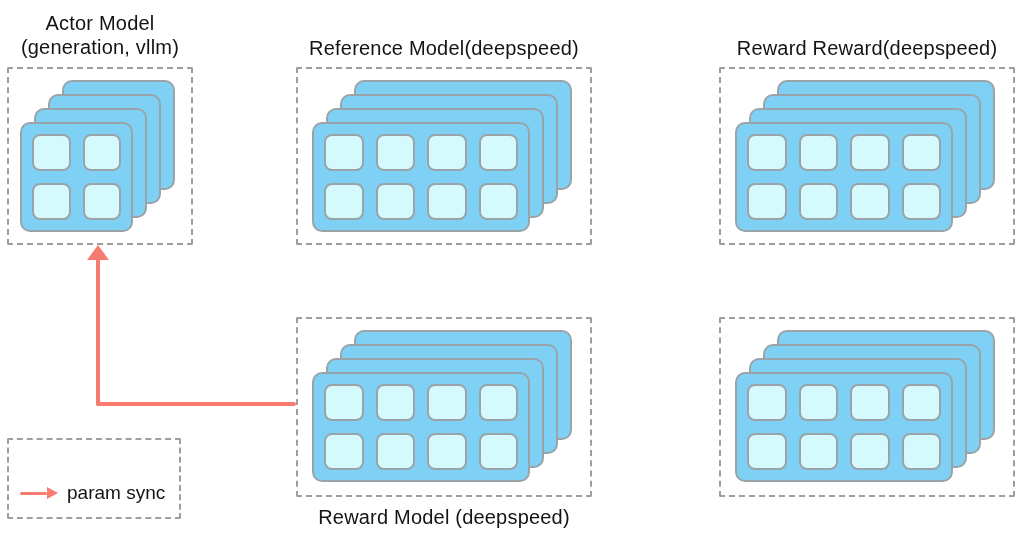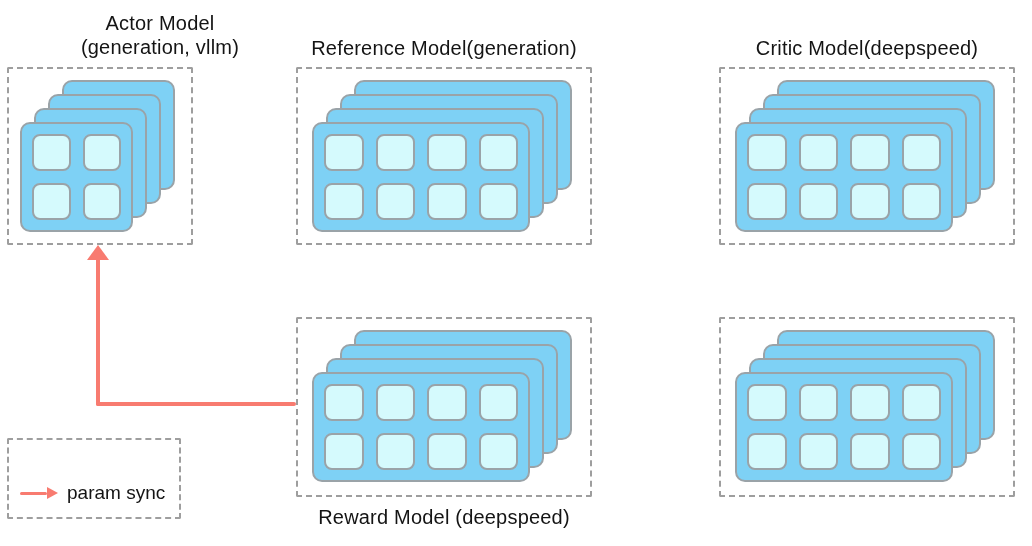--- a/index.html
+++ b/index.html
@@ -45,21 +45,21 @@
     height: 100%;
     box-sizing: border-box;
   }
   .cell {
     background: var(--cell, #D5FAFD);
     border: 2px solid var(--cardborder, #9AA3A8);
     border-radius: 8px;
   }
 
   
-  #title-actor-vllm { left: 12px;   top: 11px;  width: 200px; padding-left: 48px; }
+  #title-actor-vllm { left: 0px;   top: 11px;  width: 200px; }
   #box-actor-vllm   { left: 7px;   top: 67px;  width: 186px; height: 178px; }
   #stack-actor-vllm { left: 11px;  top: 11px;  width: 155px; height: 152px; }
 
   #title-reference  { left: 296px; top: 36px;  width: 296px; }
   #box-reference    { left: 296px; top: 67px;  width: 296px; height: 178px; }
 
   #title-reward     { left: 719px; top: 36px;  width: 296px; }
   #box-reward       { left: 719px; top: 67px;  width: 296px; height: 178px; }
 
   #box-actor-ds     { left: 296px; top: 317px; width: 296px; height: 180px; }
@@ -120,42 +120,42 @@
           <div class="cells" style="grid-template-columns: repeat(2, 1fr); grid-template-rows: repeat(2, 1fr);">
             <div class="cell"></div>
             <div class="cell"></div>
             <div class="cell"></div>
             <div class="cell"></div>
           </div>
         </div>
       </div>
   </div>
 
-  <div class="node-title" id="title-reference">Reference Model(generation)</div>
+  <div class="node-title" id="title-reference">Reference Model(deepspeed)</div>
   <div class="dashed-box" id="box-reference">
     <div class="gpu-stack wide-stack">
         <div class="card" style="left: 42px; top: 0px;"></div>
         <div class="card" style="left: 28px; top: 14px;"></div>
         <div class="card" style="left: 14px; top: 28px;"></div>
         <div class="card" style="left: 0px; top: 42px;">
           <div class="cells" style="grid-template-columns: repeat(4, 1fr); grid-template-rows: repeat(2, 1fr);">
             <div class="cell"></div>
             <div class="cell"></div>
             <div class="cell"></div>
             <div class="cell"></div>
             <div class="cell"></div>
             <div class="cell"></div>
             <div class="cell"></div>
             <div class="cell"></div>
           </div>
         </div>
       </div>
   </div>
 
-  <div class="node-title" id="title-reward">Critic Model(deepspeed)</div>
+  <div class="node-title" id="title-reward">Reward Reward(deepspeed)</div>
   <div class="dashed-box" id="box-reward">
     <div class="gpu-stack wide-stack">
         <div class="card" style="left: 42px; top: 0px;"></div>
         <div class="card" style="left: 28px; top: 14px;"></div>
         <div class="card" style="left: 14px; top: 28px;"></div>
         <div class="card" style="left: 0px; top: 42px;">
           <div class="cells" style="grid-template-columns: repeat(4, 1fr); grid-template-rows: repeat(2, 1fr);">
             <div class="cell"></div>
             <div class="cell"></div>
             <div class="cell"></div>

